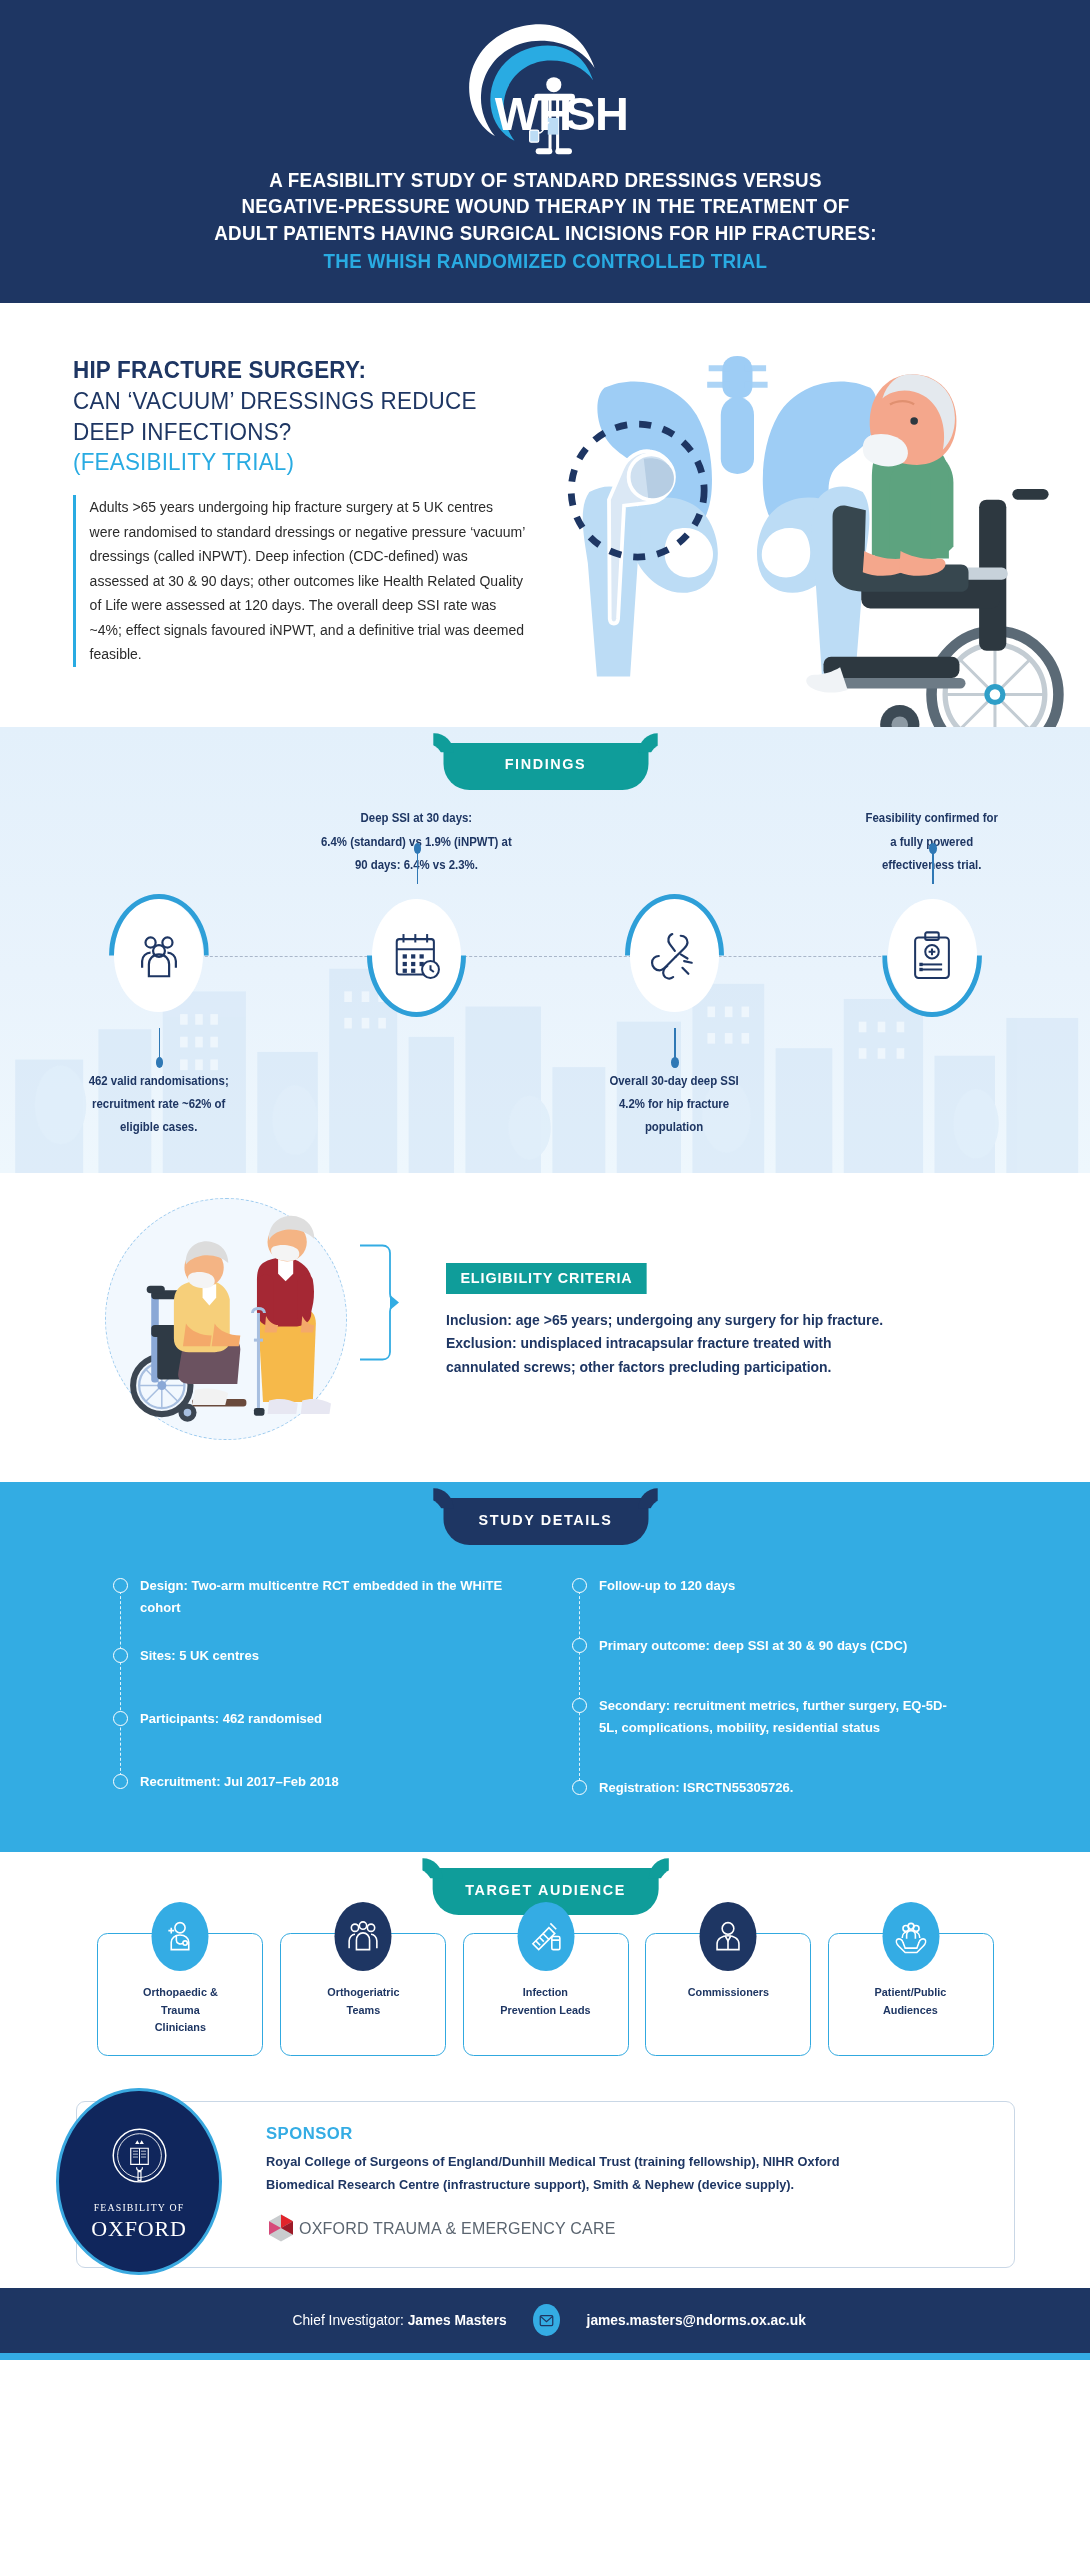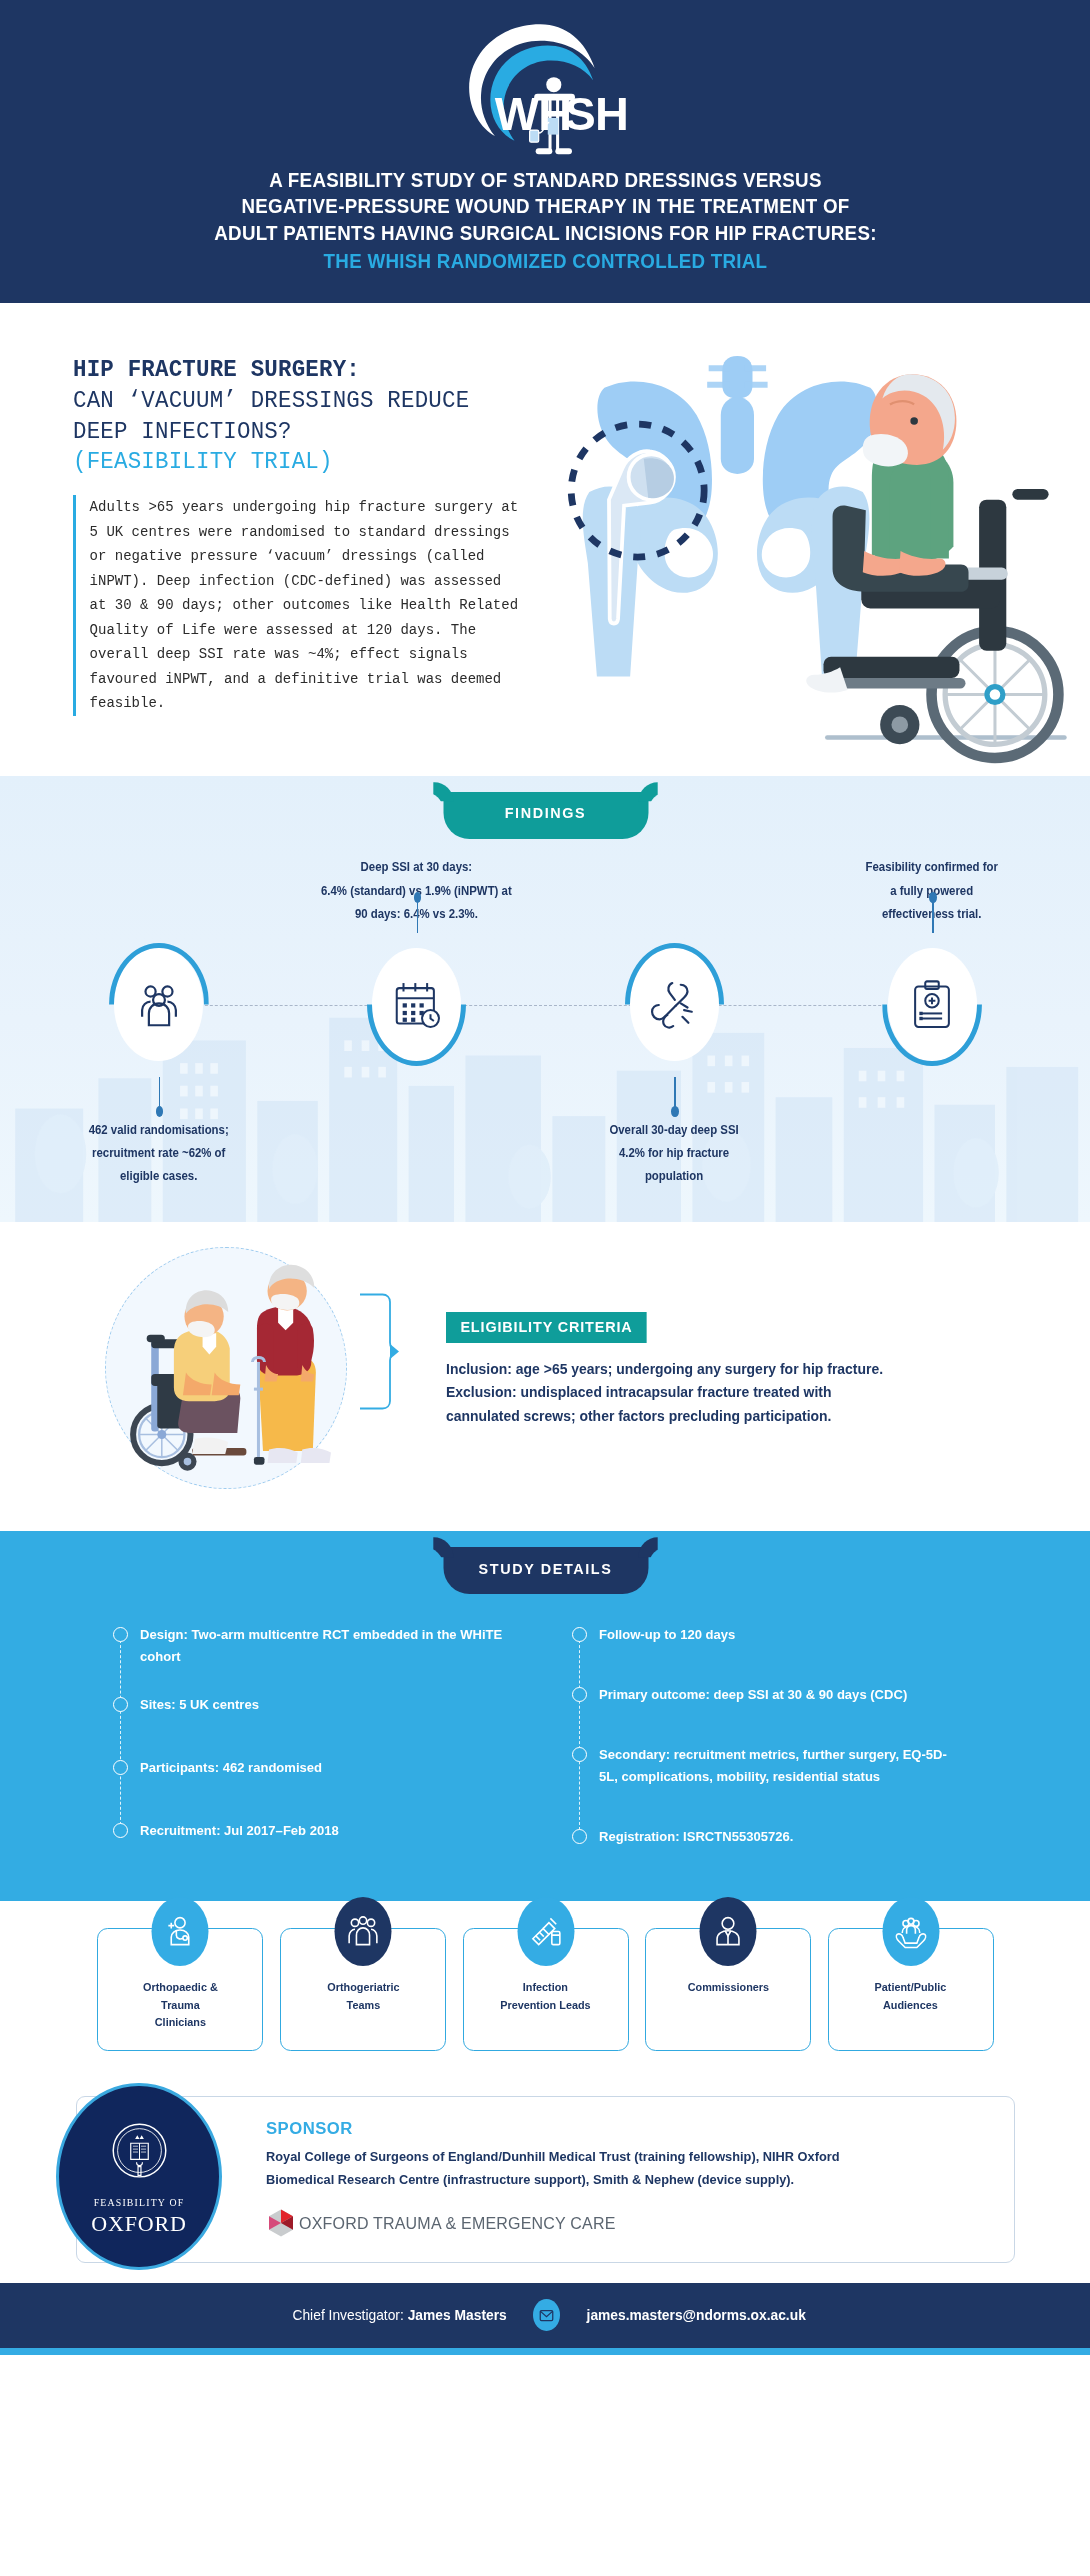--- a/index.html
+++ b/index.html
@@ -45,21 +45,20 @@
     transform: scaleX(0.92);
     margin-top: 1.5px;
   }
 
   
   .hero {
     background: #ffffff;
     display: flex;
     padding: 53px 0 60px 0;
     position: relative;
-    font-family: Liberation Mono, monospace;
   }
   .hero-left { width: 574px; padding-left: 73px; padding-right: 15px; }
   .hero-h1 {
     font-size: 23.4px; font-weight: bold; color: #1e3663;
     letter-spacing: 0.2px; line-height: 1.26; transform: scaleX(0.96);
     transform-origin: left center;
   }
   .hero-h2 {
     font-size: 23.4px; font-weight: normal; color: #1e3663;
     letter-spacing: 0.2px; line-height: 1.26; transform: scaleX(0.96);
@@ -668,20 +667,23 @@
         </div>
         <div class="study-item">
           <span class="bullet"></span>
           <span class="study-text">Registration: ISRCTN55305726.</span>
         </div>
       </div>
     </div>
   </div>
 
   <div class="target">
+    <div class="banner-row">
+      <div class="banner banner-teal">TARGET AUDIENCE</div>
+    </div>
     <div class="aud-row">
       <div class="aud-card">
         <div class="aud-badge badge-blue">
           <svg viewBox="0 0 48 48">
             <g fill="none" stroke="#ffffff" stroke-width="2.2">
               <circle cx="24" cy="12" r="7"></circle>
               <path d="M12 42 v-10 c0 -6 5 -10 12 -10 s12 4 12 10 v10 z"></path>
               <path d="M19 22 v7 c0 4 5 7 9 4"></path>
               <circle cx="31" cy="33" r="3"></circle>
               <path d="M8 16 h8 M12 12 v8"></path>

